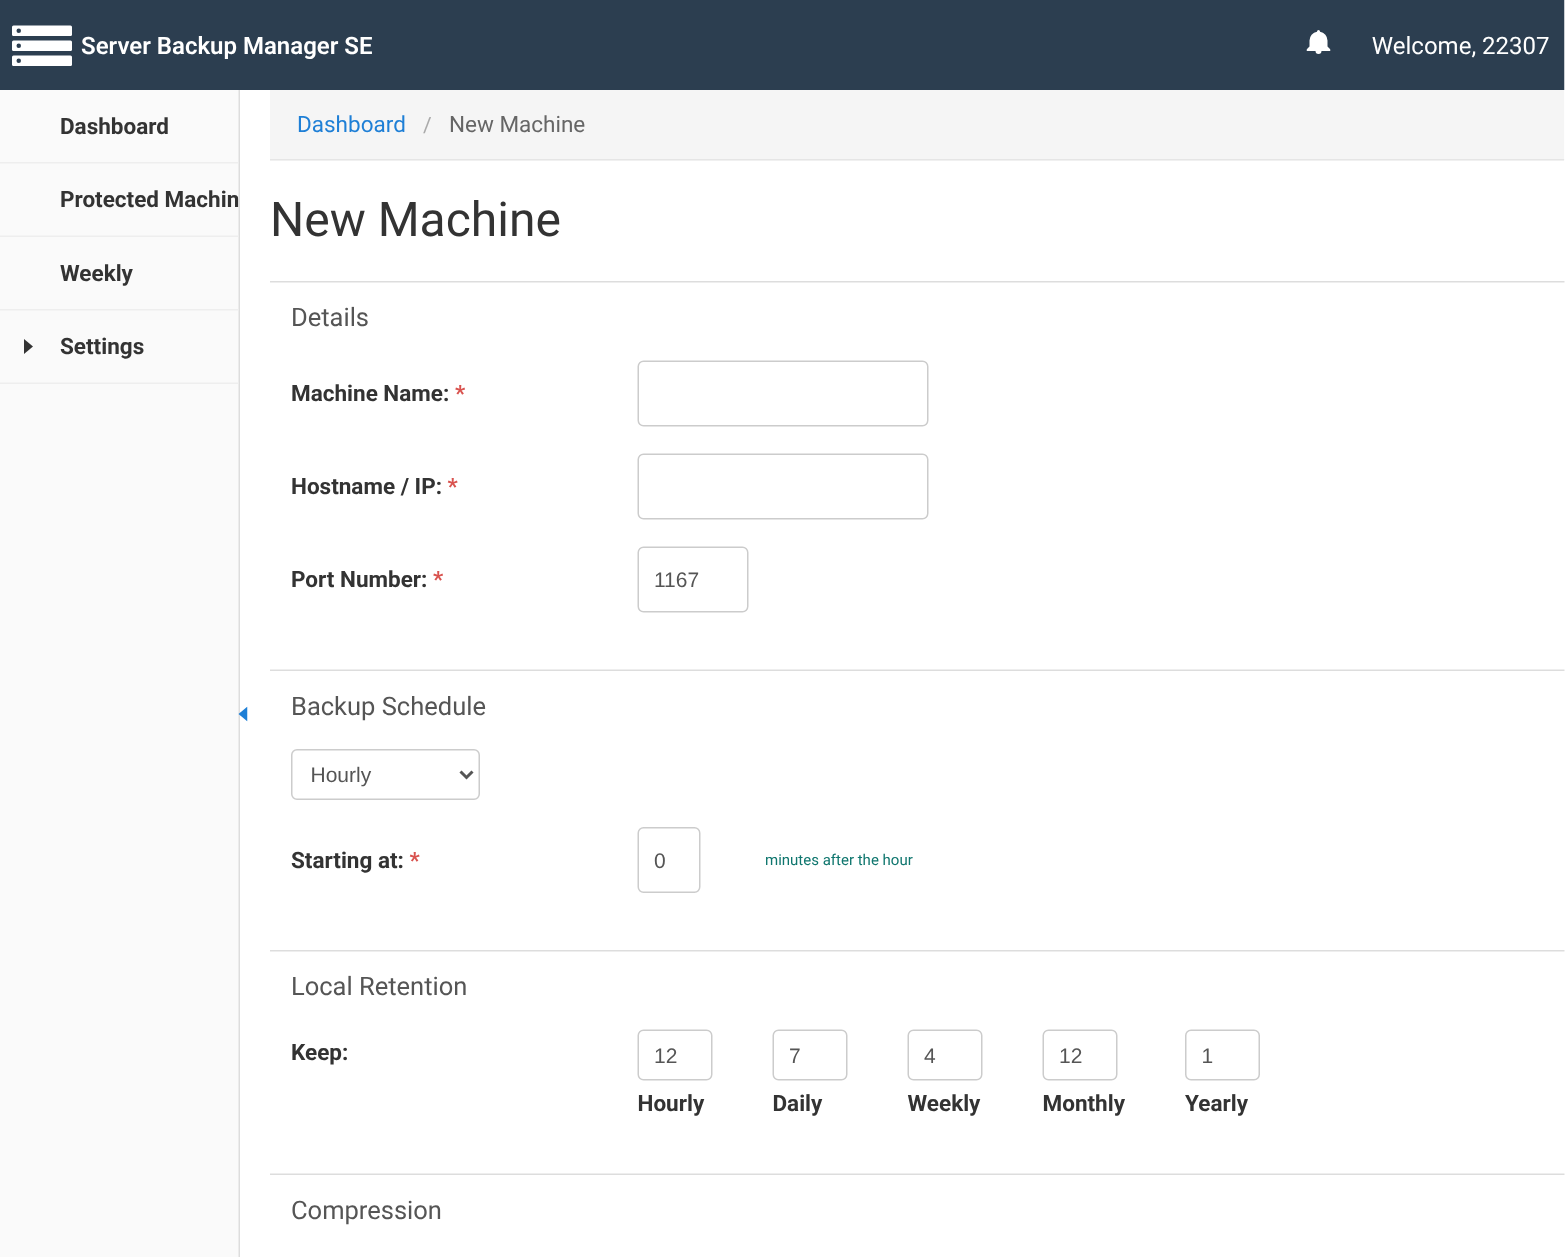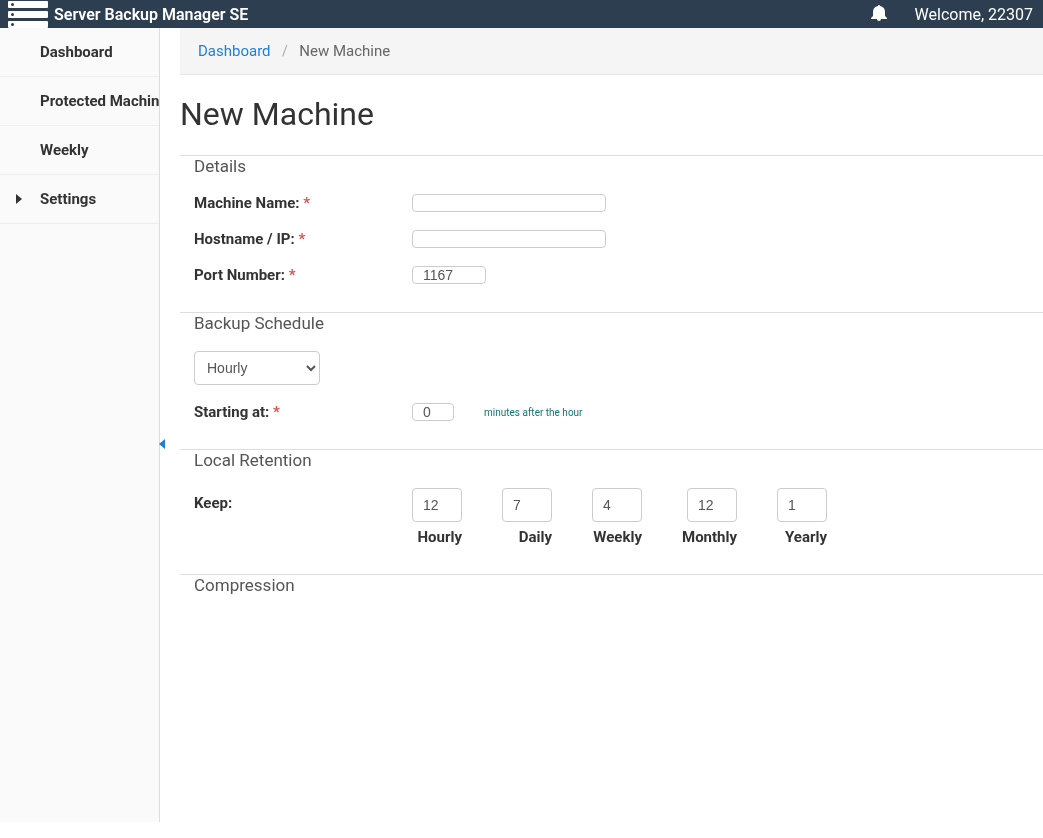--- a/index.html
+++ b/index.html
@@ -8,21 +8,21 @@
     font-size: 14px;
     color: #333;
     background: #fff;
     width: 1043px;
     height: 838px;
     overflow: hidden;
   }
   .header {
     background: #2c3e50;
     color: #fff;
-    height: 28px;
+    height: 60px;
     display: flex;
     align-items: center;
     padding: 0 10px 0 8px;
   }
   .logo-icon {
     width: 40px;
     height: 30px;
     display: flex;
     flex-direction: column;
     justify-content: space-around;
@@ -125,45 +125,47 @@
     overflow-y: auto;
   }
   .page-title {
     font-size: 32px;
     font-weight: 400;
     color: #333;
     margin-bottom: 22px;
   }
   .section {
     border-top: 1px solid #ddd;
-    padding: 0 0 28px 0;
+    padding: 14px 0 28px 0;
+    margin-top: 10px;
   }
   .section-title {
     font-size: 17px;
     color: #555;
     font-weight: 400;
     margin-bottom: 18px;
     padding-left: 14px;
   }
   .form-row {
     display: flex;
     align-items: center;
     margin-bottom: 18px;
     padding-left: 14px;
+    gap: 13px;
   }
   .form-label {
     width: 218px;
     font-size: 15px;
     font-weight: 700;
     color: #333;
     flex-shrink: 0;
   }
   .req { color: #d9534f; font-weight: 700; }
   .form-input {
-    height: 18px;
+    height: 44px;
     border: 1px solid #ccc;
     border-radius: 4px;
     padding: 0 10px;
     font-size: 14px;
     color: #555;
   }
   .form-input.w-med { width: 194px; }
   .form-input.w-sm { width: 74px; }
   .form-input.w-xs { width: 42px; }
   .form-select {
@@ -189,21 +191,21 @@
     font-size: 10px;
     margin-left: 30px;
   }
   .retention-group {
     display: flex;
     gap: 40px;
   }
   .retention-item {
     display: flex;
     flex-direction: column;
-    align-items: flex-end;
+    align-items: flex-start;
   }
   .retention-item input {
     width: 50px;
     height: 34px;
     border: 1px solid #ccc;
     border-radius: 4px;
     text-align: left;
     padding: 0 10px;
     font-size: 14px;
     margin-bottom: 6px;

